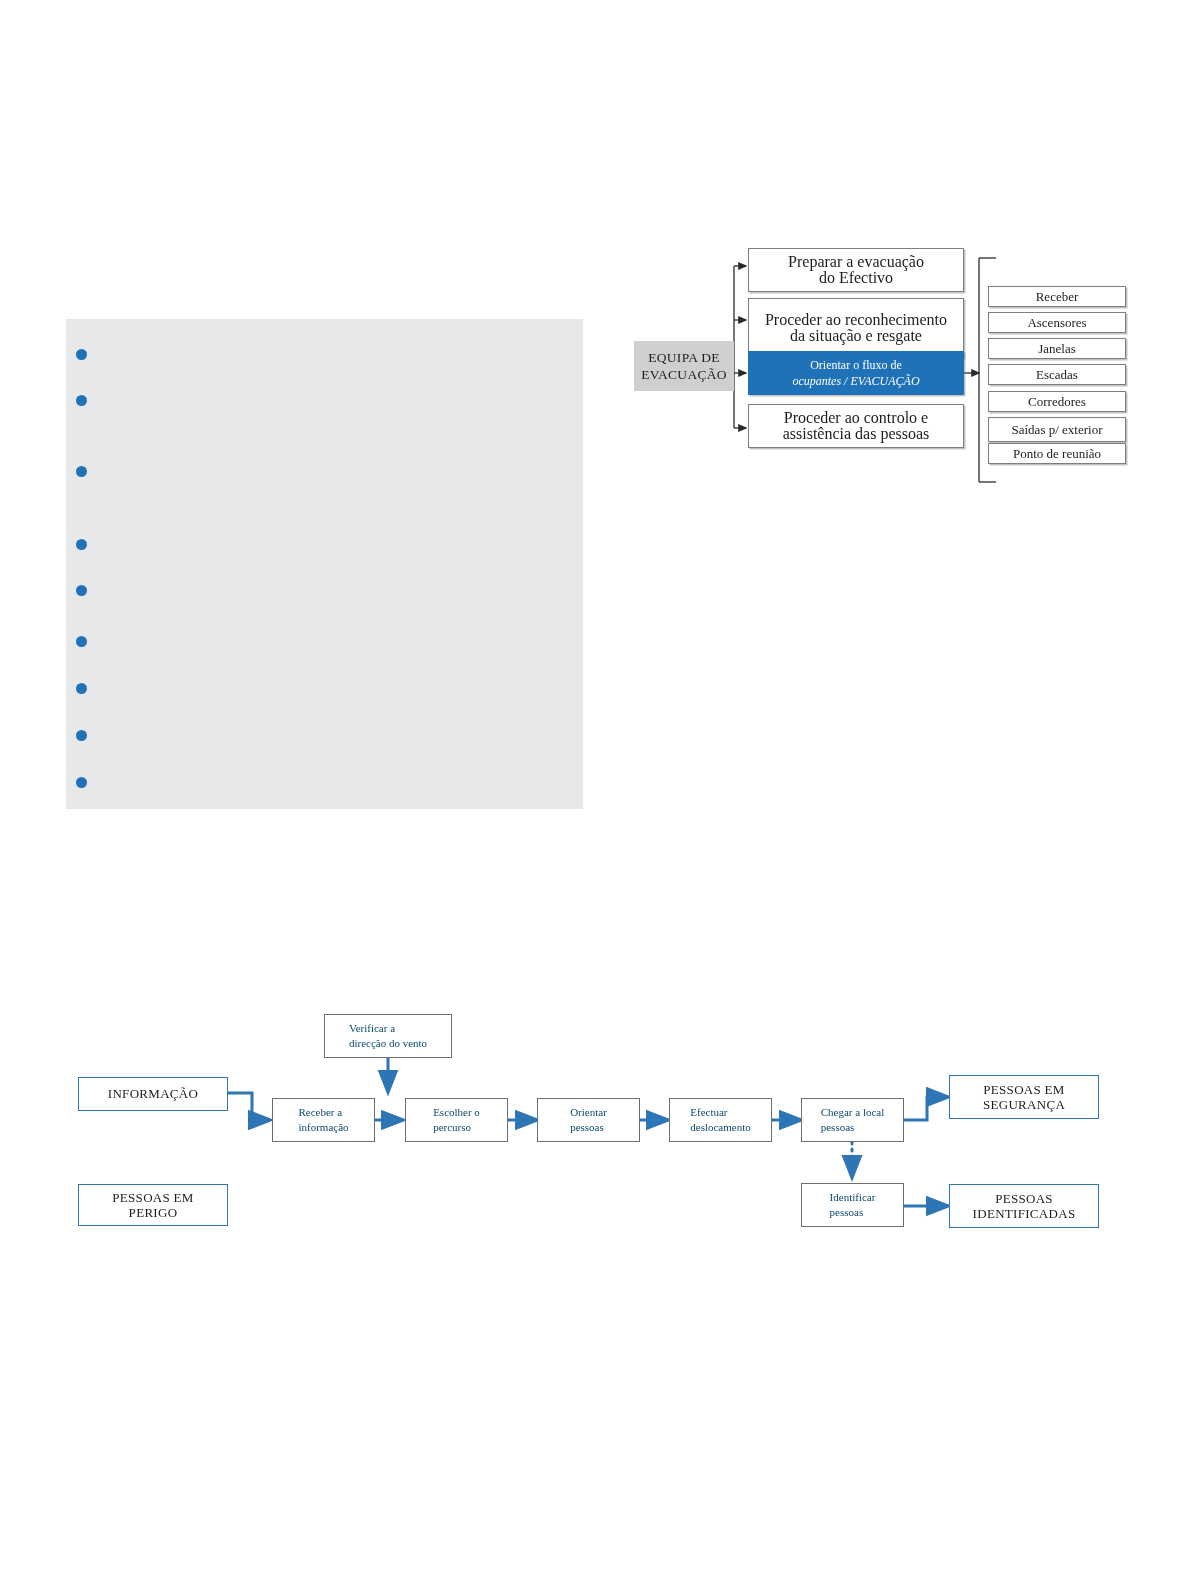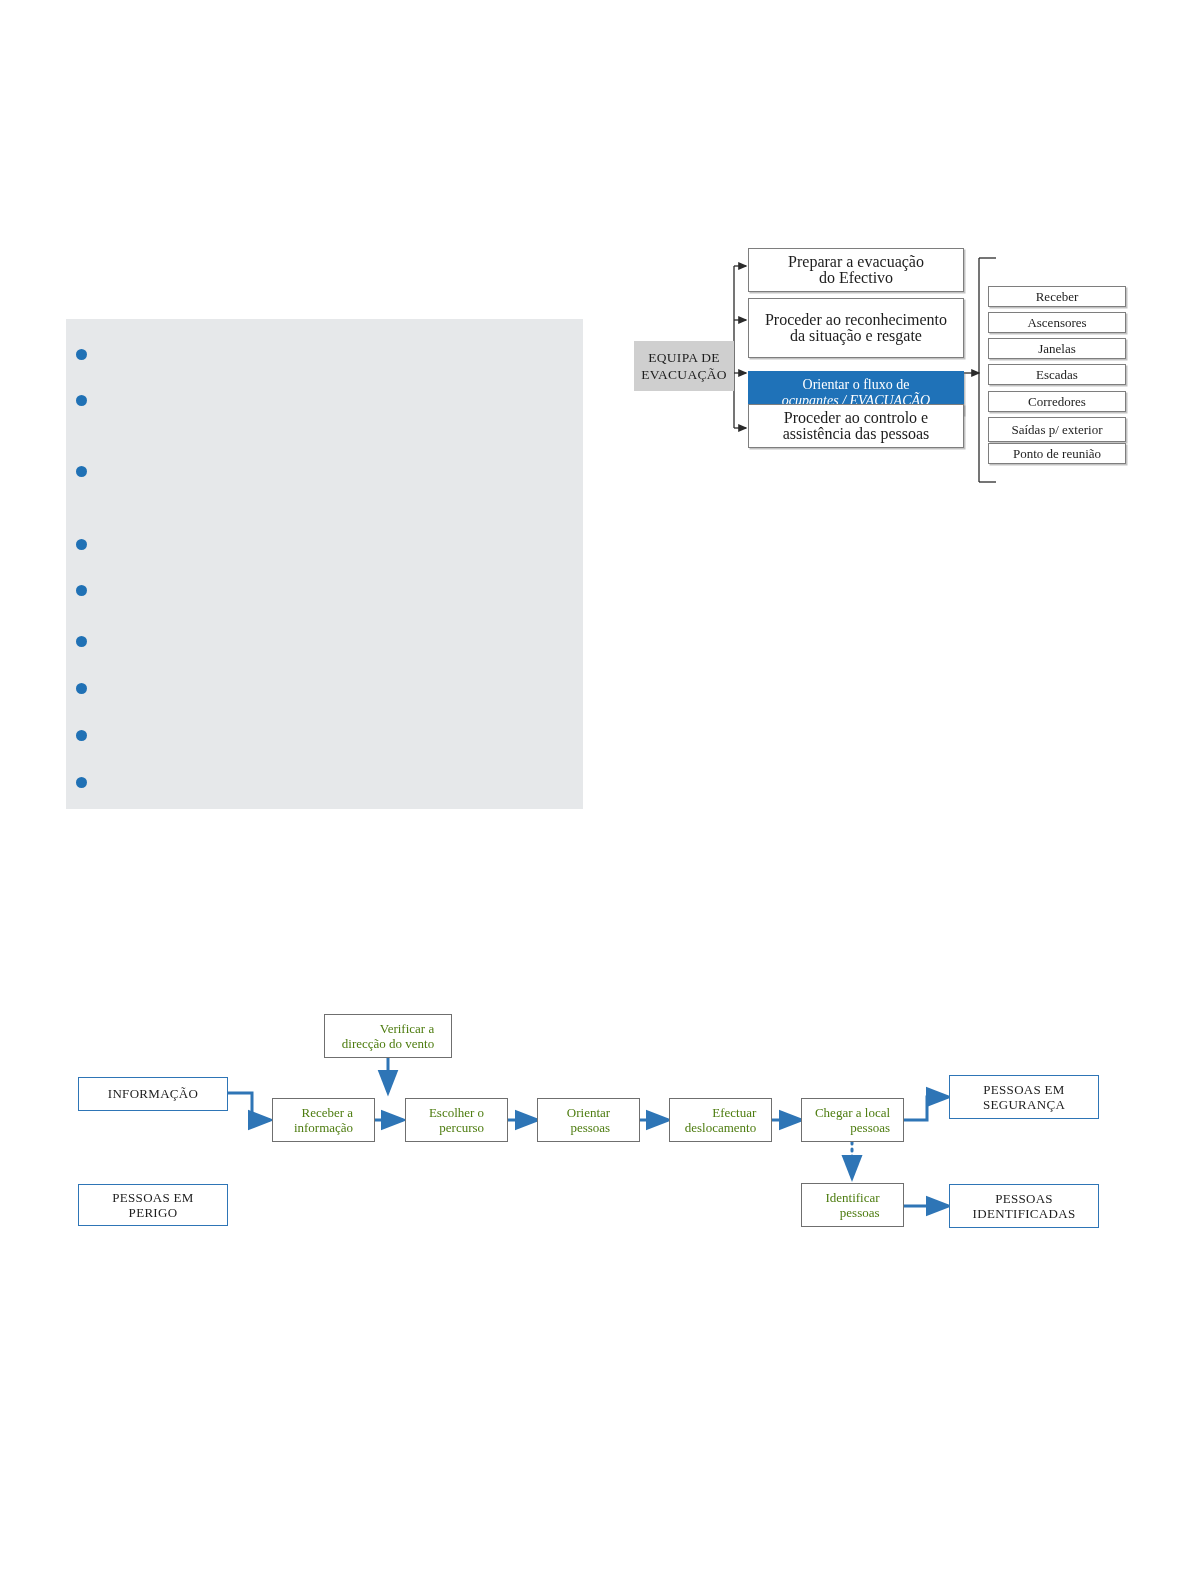--- a/index.html
+++ b/index.html
@@ -81,27 +81,26 @@
     align-items: center;
     justify-content: center;
     color: #1d1d1d;
   }
 
   .bluebox {
     background: #1f72b8;
     border: 1.3px solid #1f72b8;
     box-shadow: 1.5px 1.5px 0 rgba(120,120,120,0.45);
     color: #ffffff;
-    font-size: 14px;
+    font-size: 12px;
     line-height: 16px;
     text-align: center;
     display: flex;
     align-items: center;
     justify-content: center;
-    margin-top: 20px;
   }
   .bluebox .line2 { font-style: italic; }
 
   .smallbox {
     background: #ffffff;
     border: 1.3px solid #7e7e7e;
     box-shadow: 1.5px 1.5px 0 rgba(120,120,120,0.45);
     font-size: 13px;
     line-height: 14px;
     text-align: center;
@@ -110,27 +109,27 @@
     justify-content: center;
     color: #1d1d1d;
   }
 
   
   #flow { left: 0; top: 980px; width: 1196px; height: 290px; }
 
   .flow-proc {
     background: #ffffff;
     border: 1.4px solid #6f6f6f;
-    font-size: 13px;
+    font-size: 11px;
     line-height: 15.5px;
-    text-align: right;
-    display: flex;
-    align-items: center;
-    justify-content: center;
-    color: #4d7c0f;
+    text-align: left;
+    display: flex;
+    align-items: center;
+    justify-content: center;
+    color: #0c4a6e;
   }
   .flow-term {
     background: #ffffff;
     border: 1.6px solid #2e75b6;
     font-size: 13px;
     line-height: 15.5px;
     text-align: center;
     display: flex;
     align-items: center;
     justify-content: center;

